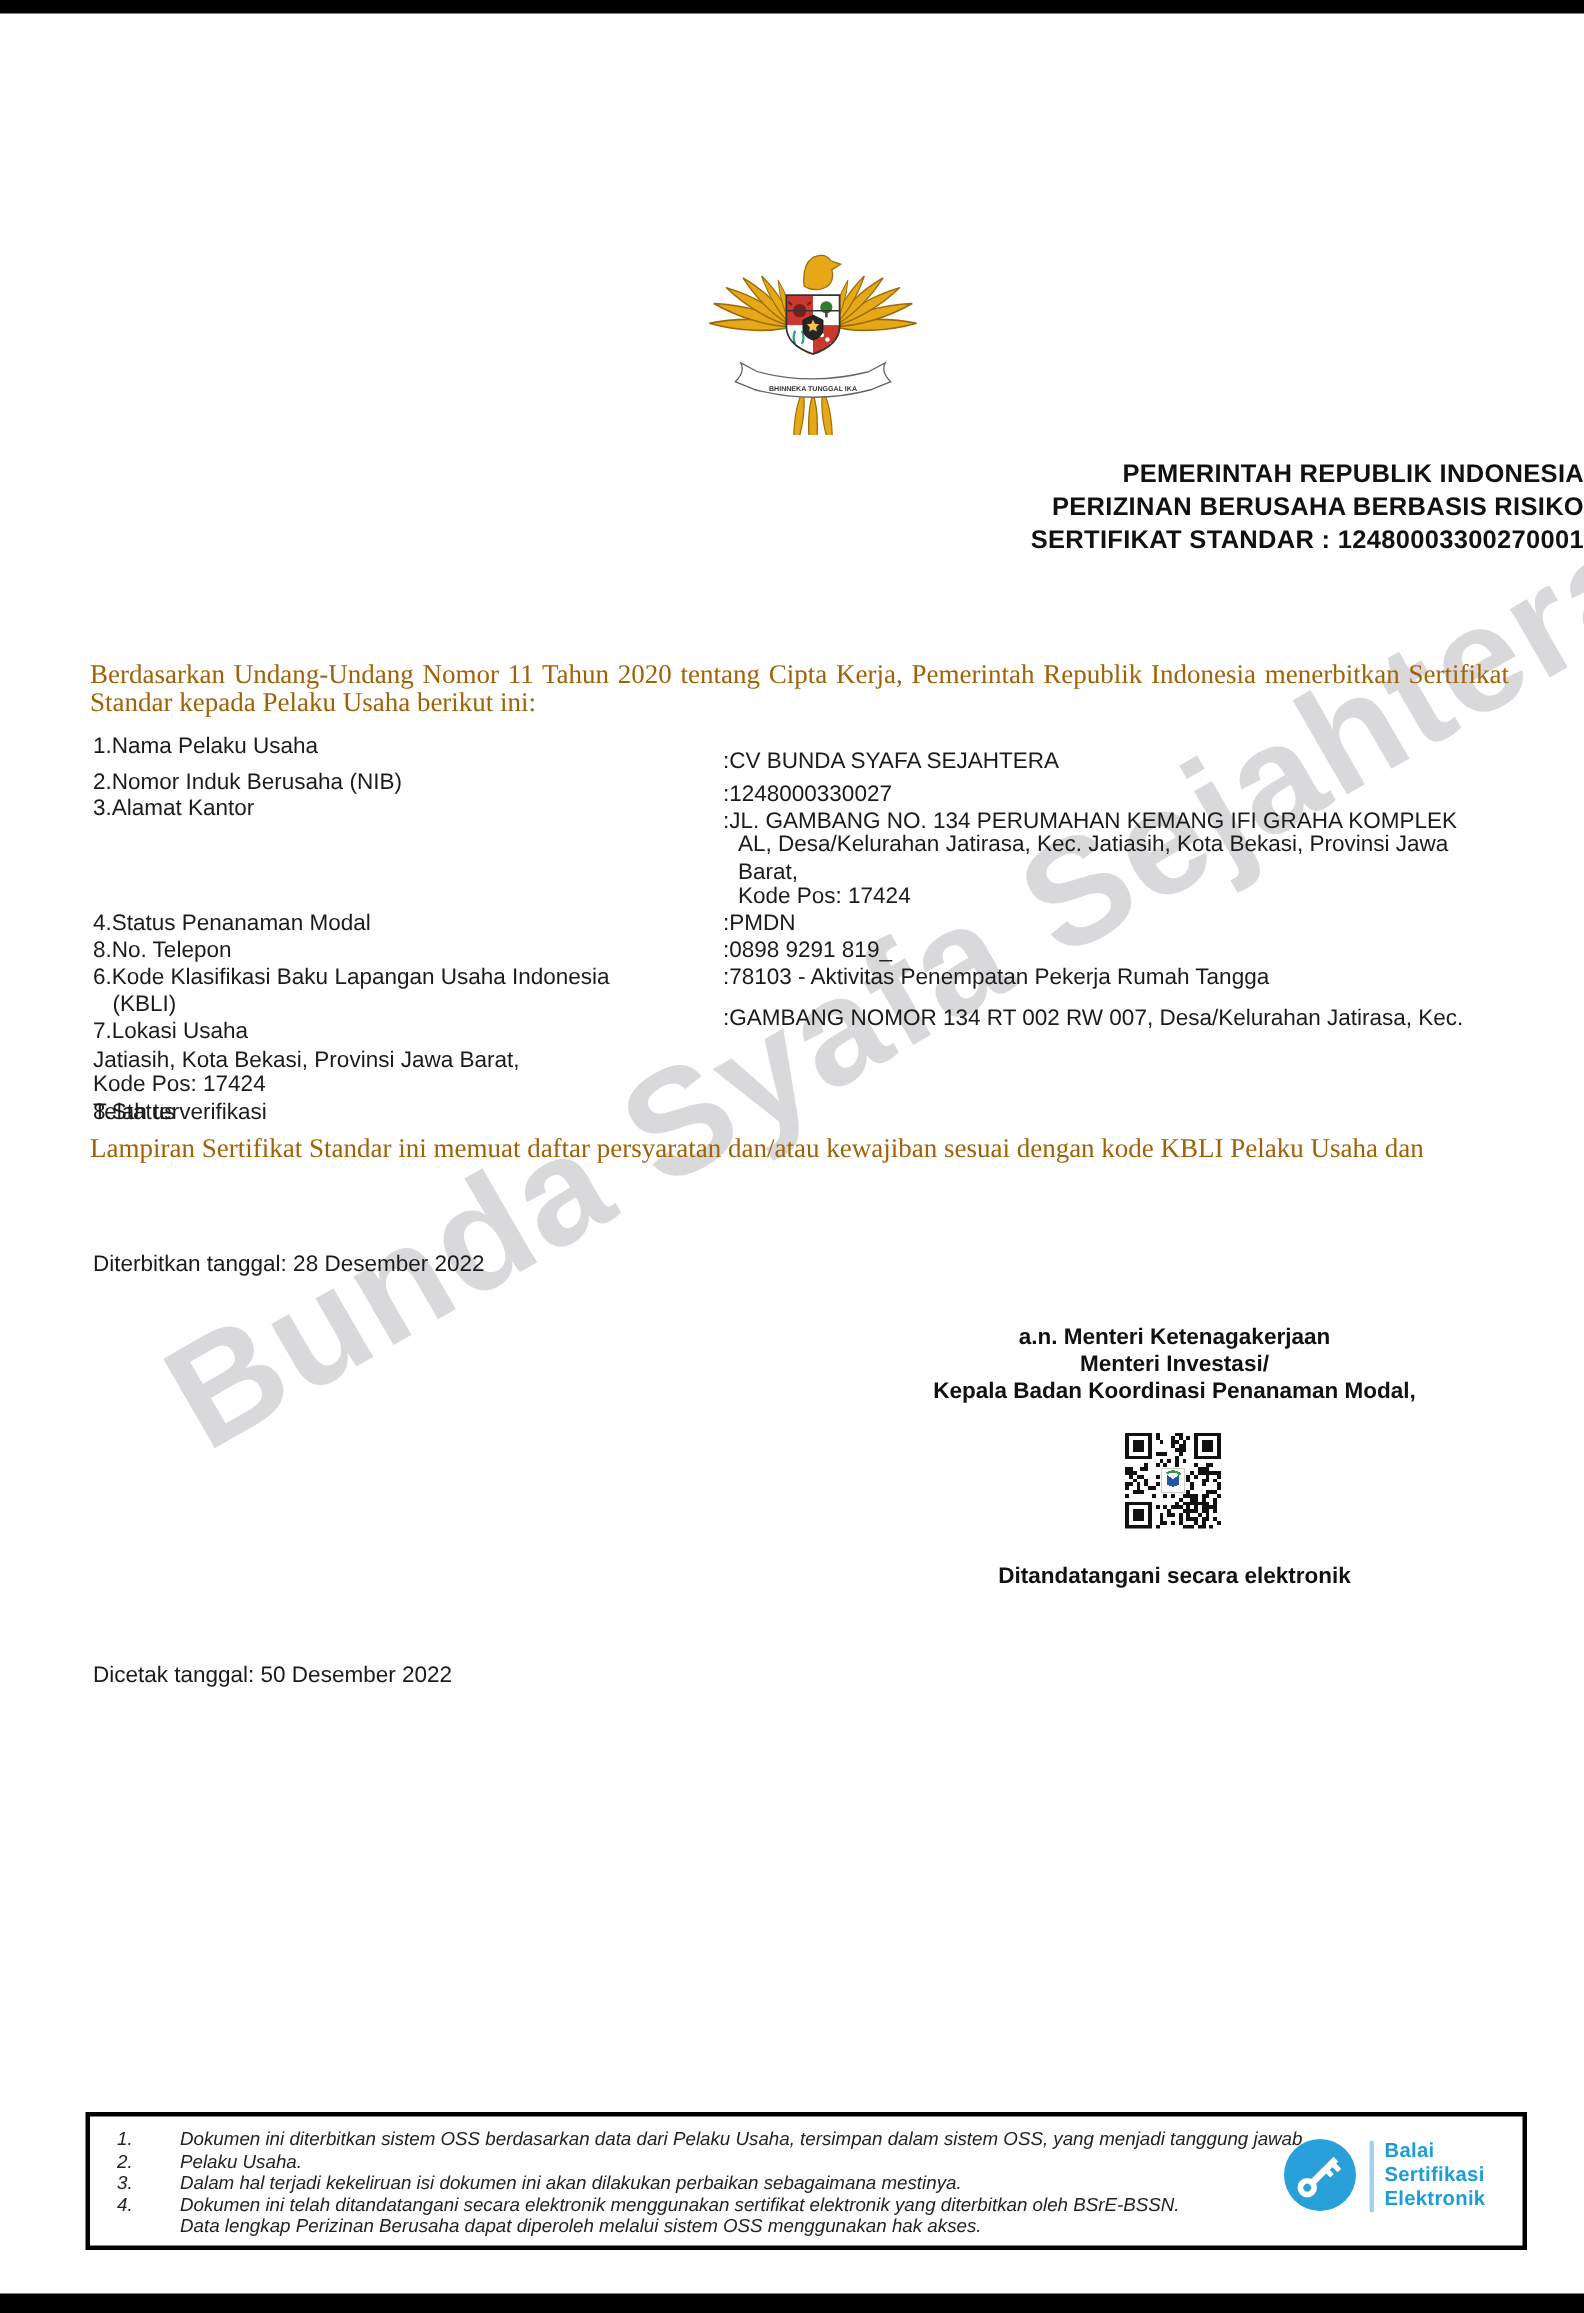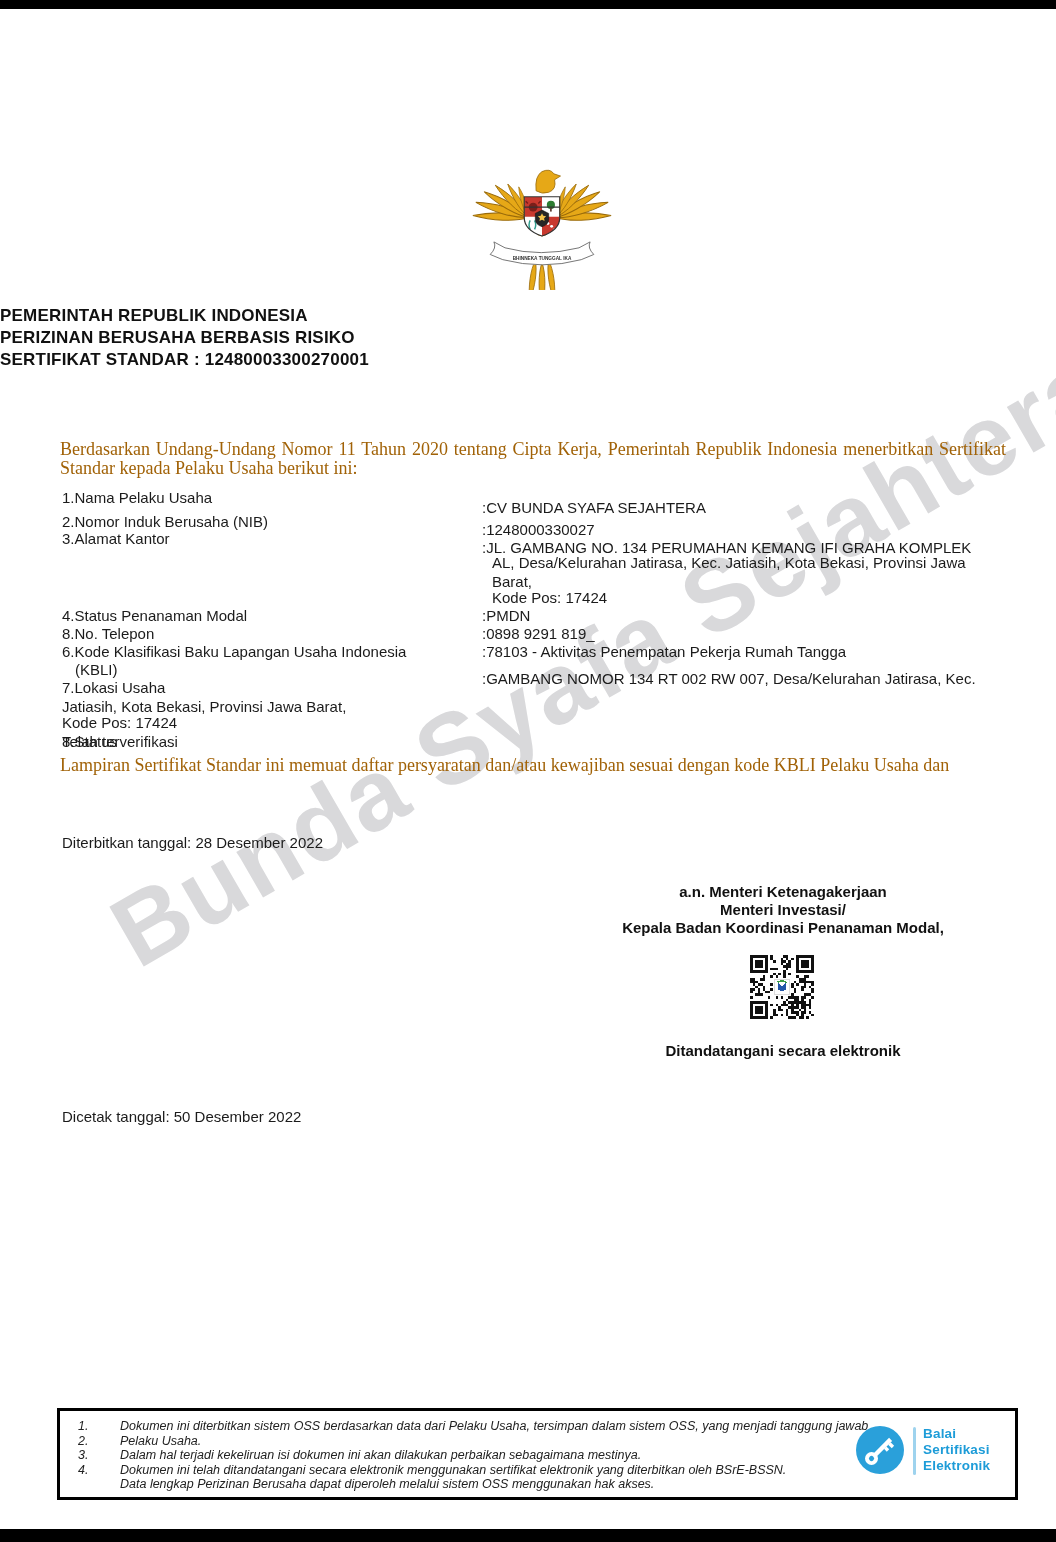--- a/index.html
+++ b/index.html
@@ -12,21 +12,21 @@
   .edge-bar.bottom{top:1529px;height:13px;}
 
   .watermark{
     position:absolute;left:92px;top:890px;z-index:0;
     font-size:100px;font-weight:bold;letter-spacing:2px;white-space:nowrap;
     color:#d9d9db;transform:rotate(-30deg);transform-origin:0 0;
   }
 
   .garuda{position:absolute;left:468px;top:142px;width:148px;height:148px;}
 
-  .title-block{position:absolute;left:0;top:305px;width:1056px;text-align:left;
+  .title-block{position:absolute;left:0;top:305px;width:1056px;text-align:right;
     font-weight:bold;font-size:17px;line-height:22px;letter-spacing:.2px;color:#111;}
 
   .para{position:absolute;left:60px;width:946px;font-size:18px;line-height:19px;
     text-align:justify;color:#a16207;font-family:Liberation Serif, serif;}
 
   .lbl,.val,.freeline{position:absolute;font-size:15px;white-space:nowrap;color:#1b1b1b;}
   .lbl{left:62px;text-align:center;}
   .val{left:470px;margin-left:12px;}
   .val.indent{left:480px;}
 

